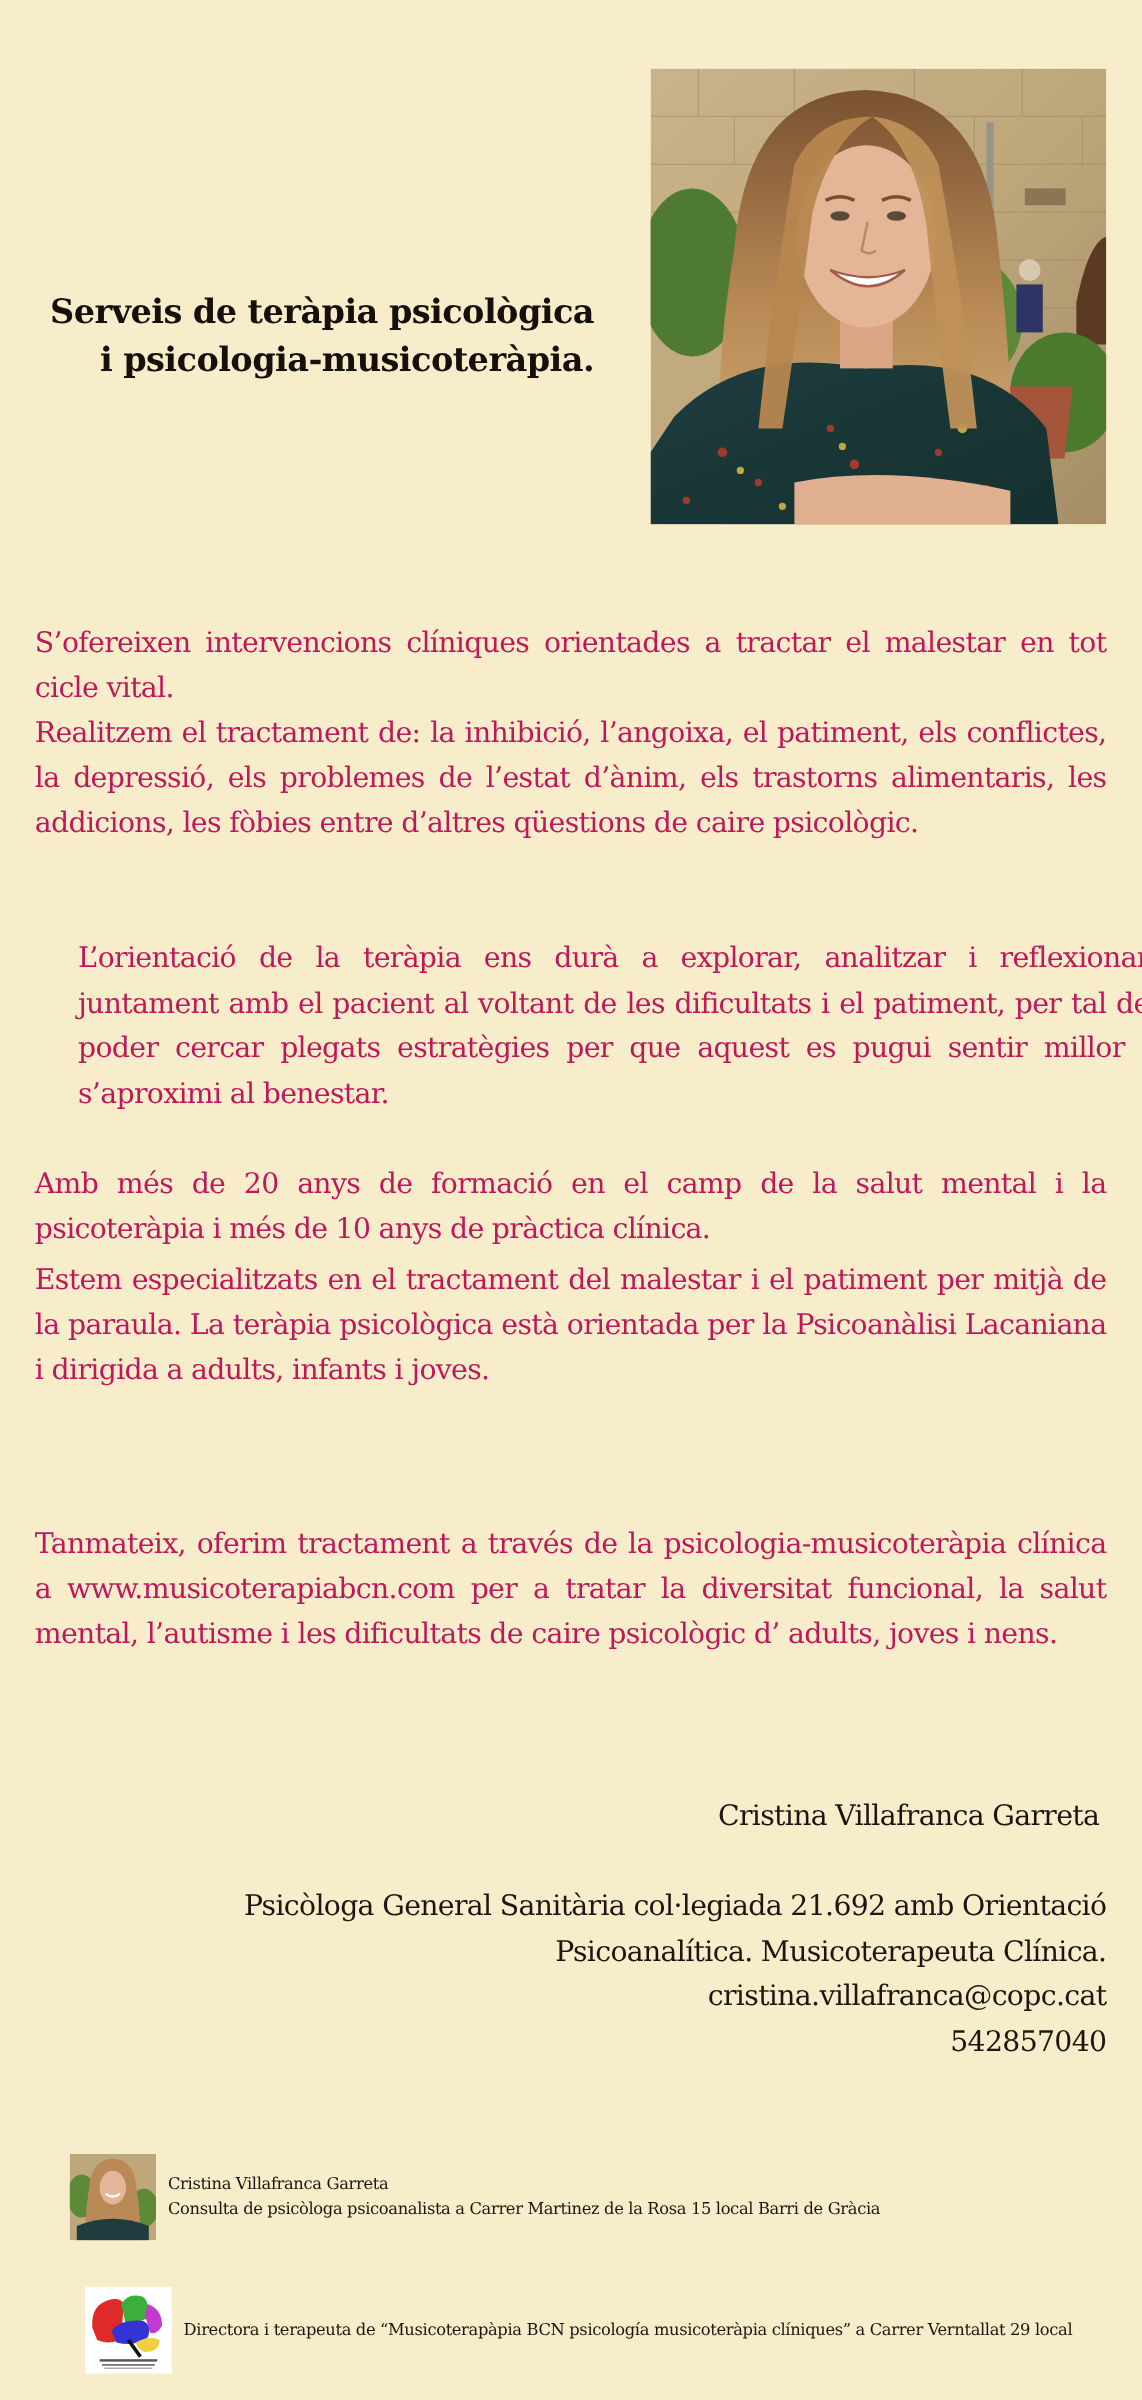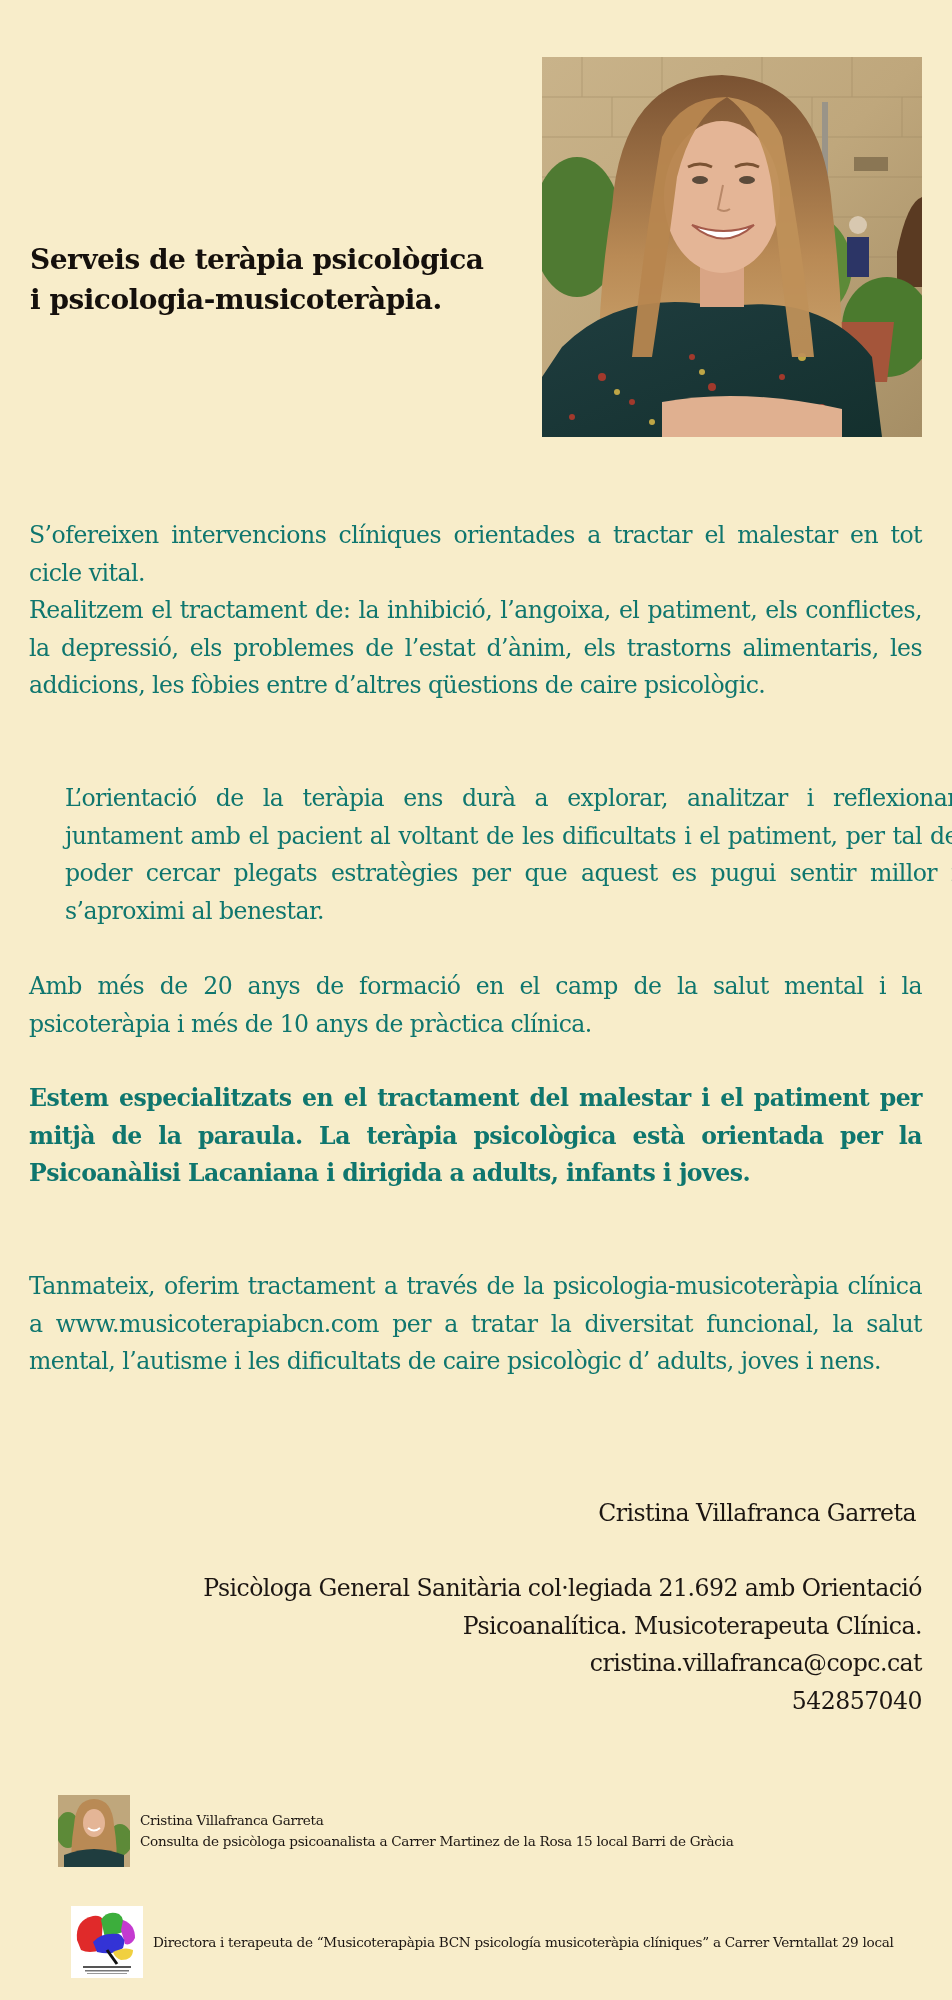--- a/index.html
+++ b/index.html
@@ -13,21 +13,21 @@
     color: #1a1410;
     font-family: "Liberation Serif", "DejaVu Serif", serif;
     position: relative;
     overflow: hidden;
   }
   .heading {
     position: absolute;
     left: 30px;
     top: 240px;
     width: 465px;
-    text-align: left;
+    text-align: right;
     font-family: "DejaVu Serif", serif;
     font-weight: bold;
     font-size: 28px;
     line-height: 40px;
     letter-spacing: -0.5px;
     color: #15100c;
   }
   .heading span { display: block; }
   .photo {
     position: absolute;
@@ -40,21 +40,21 @@
   .photo svg { display: block; width: 100%; height: 100%; }
 
   .body-text {
     position: absolute;
     left: 29px;
     width: 893px;
     font-family: "DejaVu Serif", serif;
     font-size: 23.6px;
     line-height: 37.5px;
     text-align: justify;
-    color: #0f766e;
+    color: #be185d;
     letter-spacing: -0.55px;
     word-spacing: 0px;
   }
   .body-text p { margin: 0; }
   .body-text p.last-left { text-align-last: left; }
 
   .sig {
     position: absolute;
     right: 30px;
     text-align: right;
@@ -185,21 +185,21 @@
 </div>
 
 <div class="body-text" style="top: 780px; margin-left: 36px;">
   <p class="last-left">L’orientació de la teràpia ens durà a explorar, analitzar i reflexionar juntament amb el pacient al voltant de les dificultats i el patiment, per tal de poder cercar plegats estratègies per que aquest es pugui sentir millor i s’aproximi al benestar.</p>
 </div>
 
 <div class="body-text" style="top: 968px;">
   <p class="last-left">Amb més de 20 anys de formació en el camp de la salut mental i la psicoteràpia i més de 10 anys de pràctica clínica.</p>
 </div>
 
-<div class="body-text" style="top: 1080px; font-weight: bold;">
+<div class="body-text" style="top: 1048px;">
   <p class="last-left">Estem especialitzats en el tractament del malestar i el patiment per mitjà de la paraula. La teràpia psicològica està orientada per la Psicoanàlisi Lacaniana i dirigida a adults, infants i joves.</p>
 </div>
 
 <div class="body-text" style="top: 1268px;">
   <p class="last-left">Tanmateix, oferim tractament a través de la psicologia-musicoteràpia clínica  a www.musicoterapiabcn.com per a tratar la diversitat funcional, la salut mental, l’autisme i les dificultats de caire psicològic d’ adults, joves i nens.</p>
 </div>
 
 <div class="sig" style="top: 1495px; right: 36px;">Cristina Villafranca Garreta</div>
 
 <div class="sig" style="top: 1570px;">

